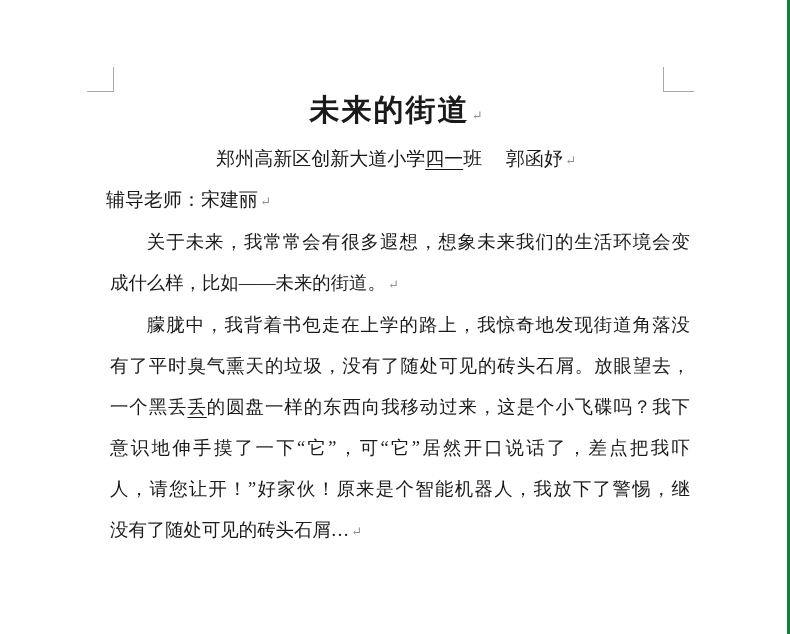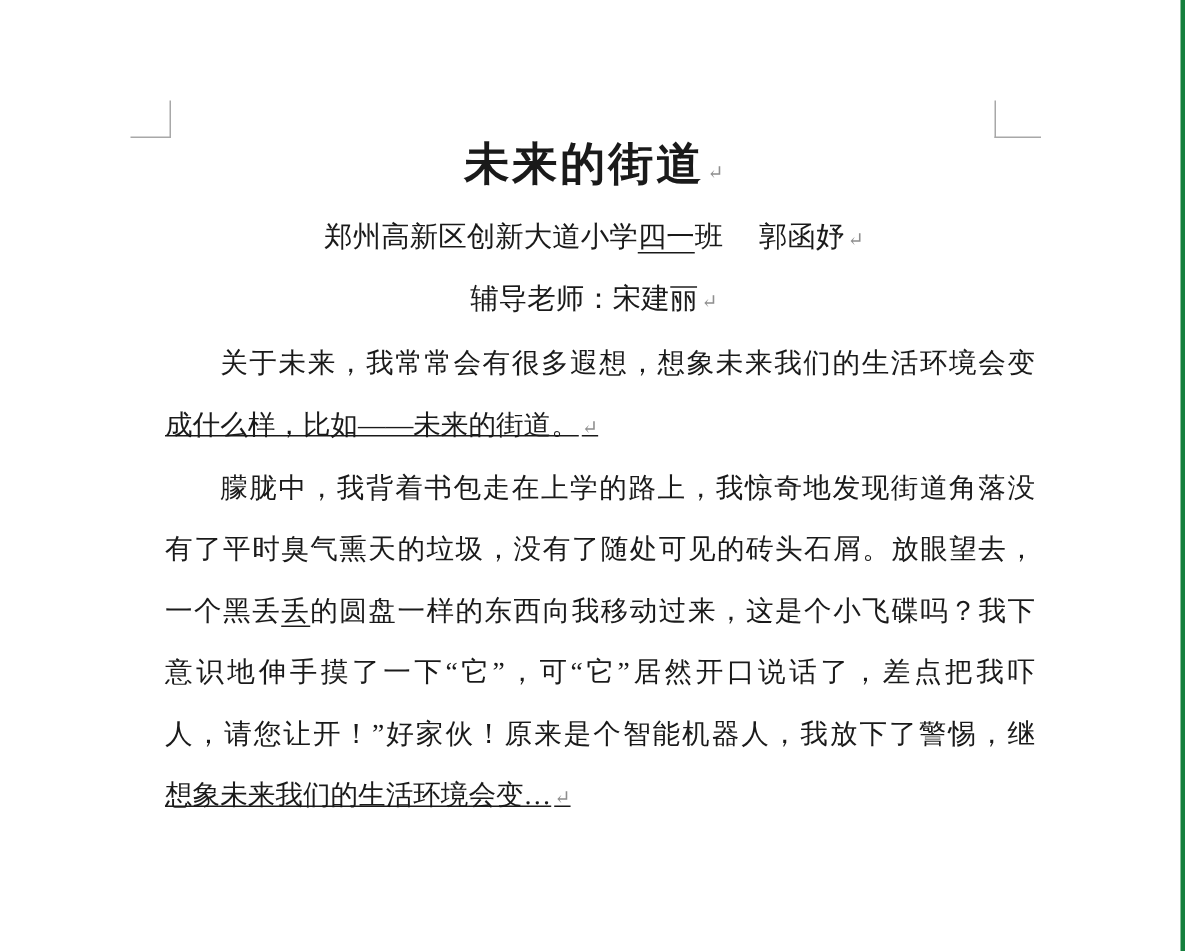--- a/index.html
+++ b/index.html
@@ -40,38 +40,37 @@
     position: absolute;
     left: 106px; top: 145px; width: 580px;
     text-align: center;
     font-size: 19px;
     line-height: 28px;
     white-space: nowrap;
   }
   .advisor {
     position: absolute;
     left: 106px; top: 186px; width: 580px;
-    text-align: center;
     font-size: 19px;
     line-height: 28px;
     white-space: nowrap;
   }
   .body-text {
     position: absolute;
     left: 110px; top: 222px; width: 580px;
     font-size: 18.4px;
     line-height: 41px;
   }
   .line {
     text-align: justify;
     text-align-last: justify;
     text-justify: inter-character;
   }
   .line.indent { padding-left: 2em; }
-  .line.last { text-align: left; text-align-last: left; text-decoration: underline; }
+  .line.last { text-align: left; text-align-last: left; }
   .misspell {
     text-decoration-line: underline;
     text-decoration-style: wavy;
     text-decoration-color: #ff0000;
     text-decoration-thickness: 1px;
     text-underline-offset: 4px;
     text-decoration: underline;
   }
   .return-mark {
     color: #8f8f8f;
@@ -98,17 +97,17 @@
   <div class="body-text">
 
     <div class="line indent">关于未来，我常常会有很多遐想，想象未来我们的生活环境会变</div>
     <div class="line last"><span>成什么样，比如——未来的街道。</span><span class="return-mark">↵</span></div>
 
     <div class="line indent">朦胧中，我背着书包走在上学的路上，我惊奇地发现街道角落没</div>
     <div class="line">有了平时臭气熏天的垃圾，没有了随处可见的砖头石屑。放眼望去，</div>
     <div class="line"><span>一个黑丢</span><span class="misspell">丢</span><span>的圆盘一样的东西向我移动过来，这是个小飞碟吗？我下</span></div>
     <div class="line">意识地伸手摸了一下“它”，可“它”居然开口说话了，差点把我吓</div>
     <div class="line">人，请您让开！”好家伙！原来是个智能机器人，我放下了警惕，继</div>
-    <div class="line last"><span>想象未来我们的生活环境会变…</span><span class="return-mark">↵</span></div>
+    <div class="line last"><span>没有了随处可见的砖头石屑…</span><span class="return-mark">↵</span></div>
 
   </div>
 
 </div>
 
 </body></html>

